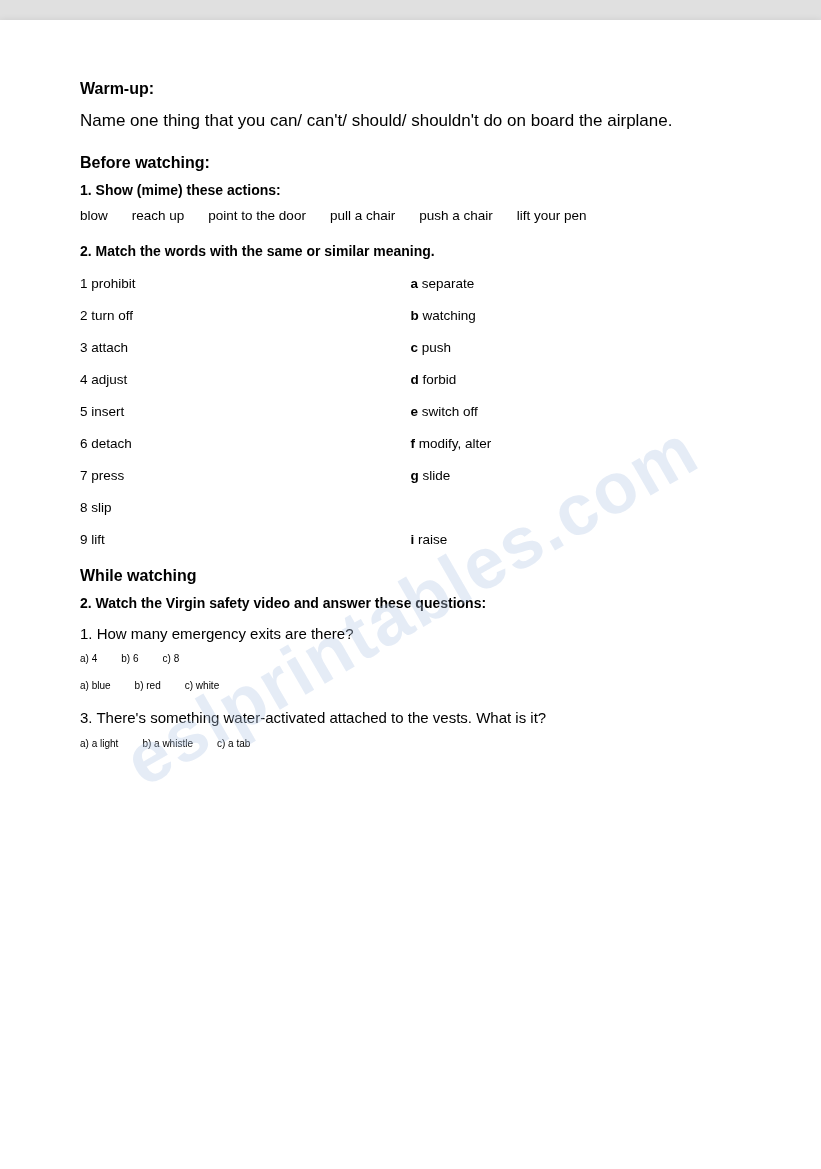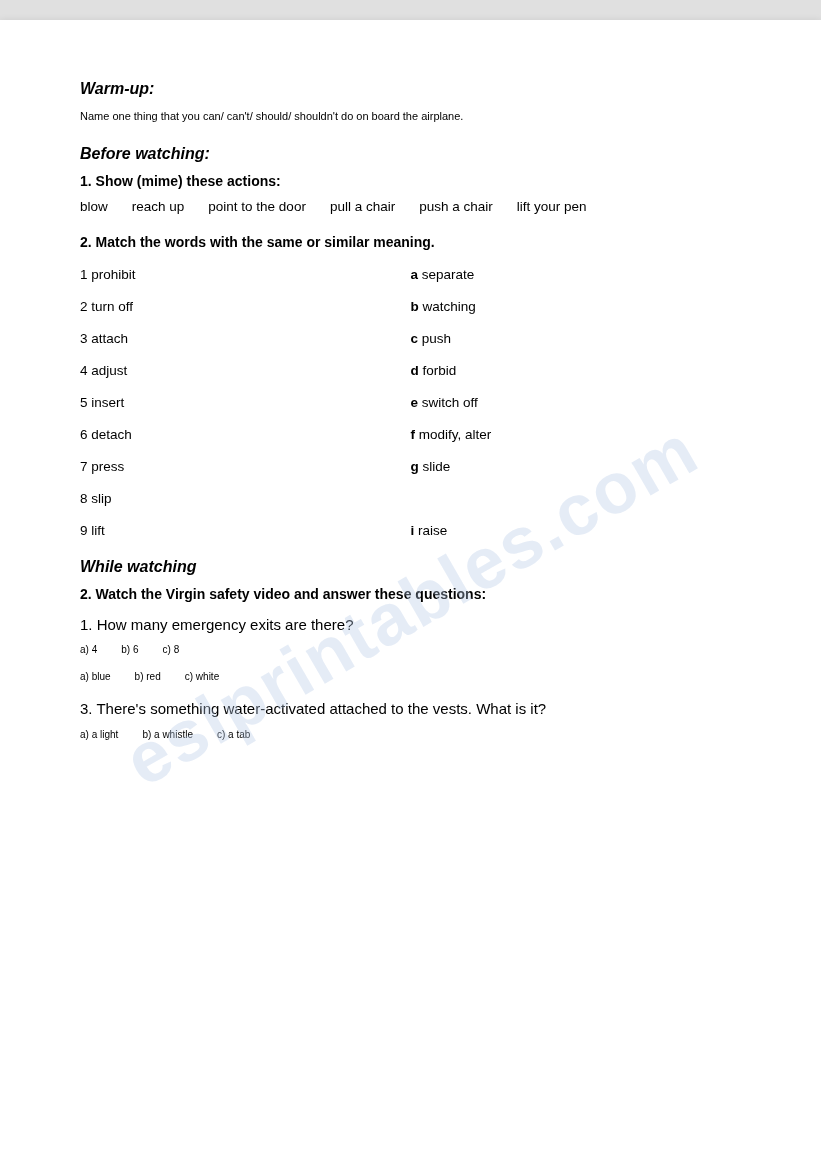--- a/index.html
+++ b/index.html
@@ -40,32 +40,31 @@
     }
     .main-title {
       font-size: 22px;
       font-weight: 900;
       font-family: Arial, Helvetica, sans-serif;
       margin-bottom: 20px;
     }
     .section-heading {
       font-size: 16px;
       font-weight: bold;
-      font-style: italic;
       font-family: Arial, Helvetica, sans-serif;
       margin-bottom: 10px;
     }
     .sub-heading {
       font-size: 14px;
       font-weight: bold;
       font-family: Arial, Helvetica, sans-serif;
       margin-bottom: 10px;
     }
     .body-text {
-      font-size: 11px;
+      font-size: 17px;
       font-family: Arial, Helvetica, sans-serif;
       margin-bottom: 10px;
       line-height: 1.5;
     }
     .actions-row {
       font-size: 13.5px;
       font-family: Arial, Helvetica, sans-serif;
       margin-bottom: 18px;
       display: flex;
       gap: 24px;

